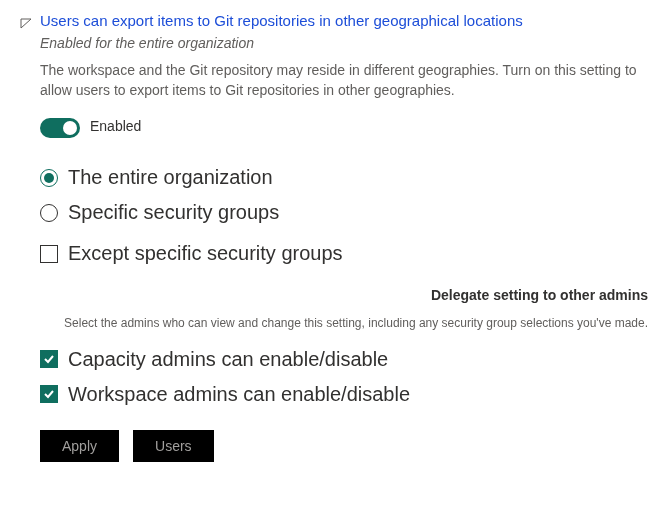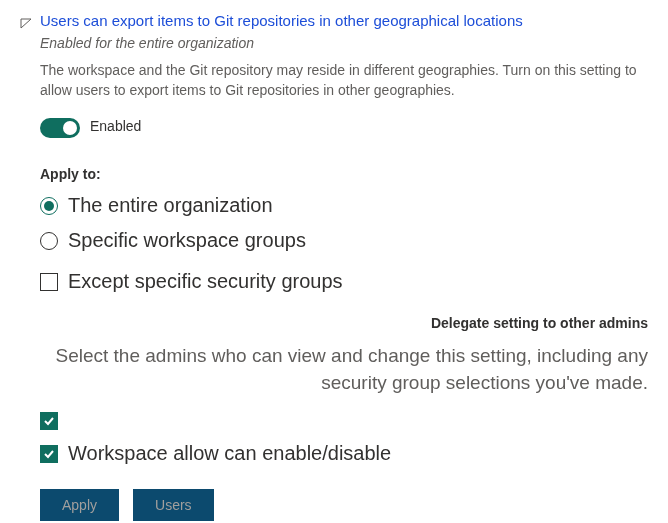--- a/index.html
+++ b/index.html
@@ -119,34 +119,34 @@
       border-color: #0f6e5f;
     }
     .checkbox.checked svg { display: block; }
     .checkbox svg { display: none; }
     .opt-label {
       font-size: 20px;
       color: #323130;
     }
     .delegate-desc {
       color: #605e5c;
-      font-size: 19px;
+      font-size: 12px;
       line-height: 1.4;
       margin-bottom: 16px;
     }
     .except-block { margin-top: 18px; margin-bottom: 22px; }
     .delegate-block { margin-bottom: 10px; text-align: right; }
     .button-row {
       display: flex;
       gap: 14px;
       margin-top: 24px;
     }
     .btn {
       padding: 8px 22px;
-      background: #0c4a6e;
+      background: #000000;
       border: none;
       font-size: 14px;
       color: #a19f9d;
       cursor: default;
       font-family: inherit;
     }
   </style>
 </head>
 <body>
 
@@ -165,62 +165,62 @@
 <div class="content">
   <div class="description">The workspace and the Git repository may reside in different geographies. Turn on this setting to allow users to export items to Git repositories in other geographies.</div>
 
   <div class="toggle-row">
     <div class="toggle">
       <div class="toggle-thumb"></div>
     </div>
     <span class="toggle-label">Enabled</span>
   </div>
 
-  <div class="section-heading">Apply to:</div>
 
   <div class="radio-row">
     <div class="radio checked">
         <div class="radio-dot"></div>
       </div>
     <span class="opt-label">The entire organization</span>
   </div>
 
   <div class="radio-row">
     <div class="radio">
         <div class="radio-dot"></div>
       </div>
-    <span class="opt-label">Specific workspace groups</span>
+    <span class="opt-label">Specific security groups</span>
   </div>
 
   <div class="check-row except-block">
     <div class="checkbox">
       
     </div>
     <span class="opt-label">Except specific security groups</span>
   </div>
 
   <div class="delegate-block">
     <div class="section-heading">Delegate setting to other admins</div>
     <div class="delegate-desc">Select the admins who can view and change this setting, including any security group selections you've made.</div>
 
     <div class="check-row">
       <div class="checkbox checked">
         <svg width="12" height="12" viewBox="0 0 12 12">
             <path d="M2 6 L5 9 L10 3" stroke="#fff" stroke-width="2" fill="none"></path>
           </svg>
       </div>
+      <span class="opt-label">Capacity admins can enable/disable</span>
     </div>
 
     <div class="check-row">
       <div class="checkbox checked">
         <svg width="12" height="12" viewBox="0 0 12 12">
             <path d="M2 6 L5 9 L10 3" stroke="#fff" stroke-width="2" fill="none"></path>
           </svg>
       </div>
-      <span class="opt-label">Workspace allow can enable/disable</span>
+      <span class="opt-label">Workspace admins can enable/disable</span>
     </div>
   </div>
 
   <div class="button-row">
     <button class="btn">Apply</button>
     <button class="btn">Users</button>
   </div>
 </div>
 
 </body></html>

